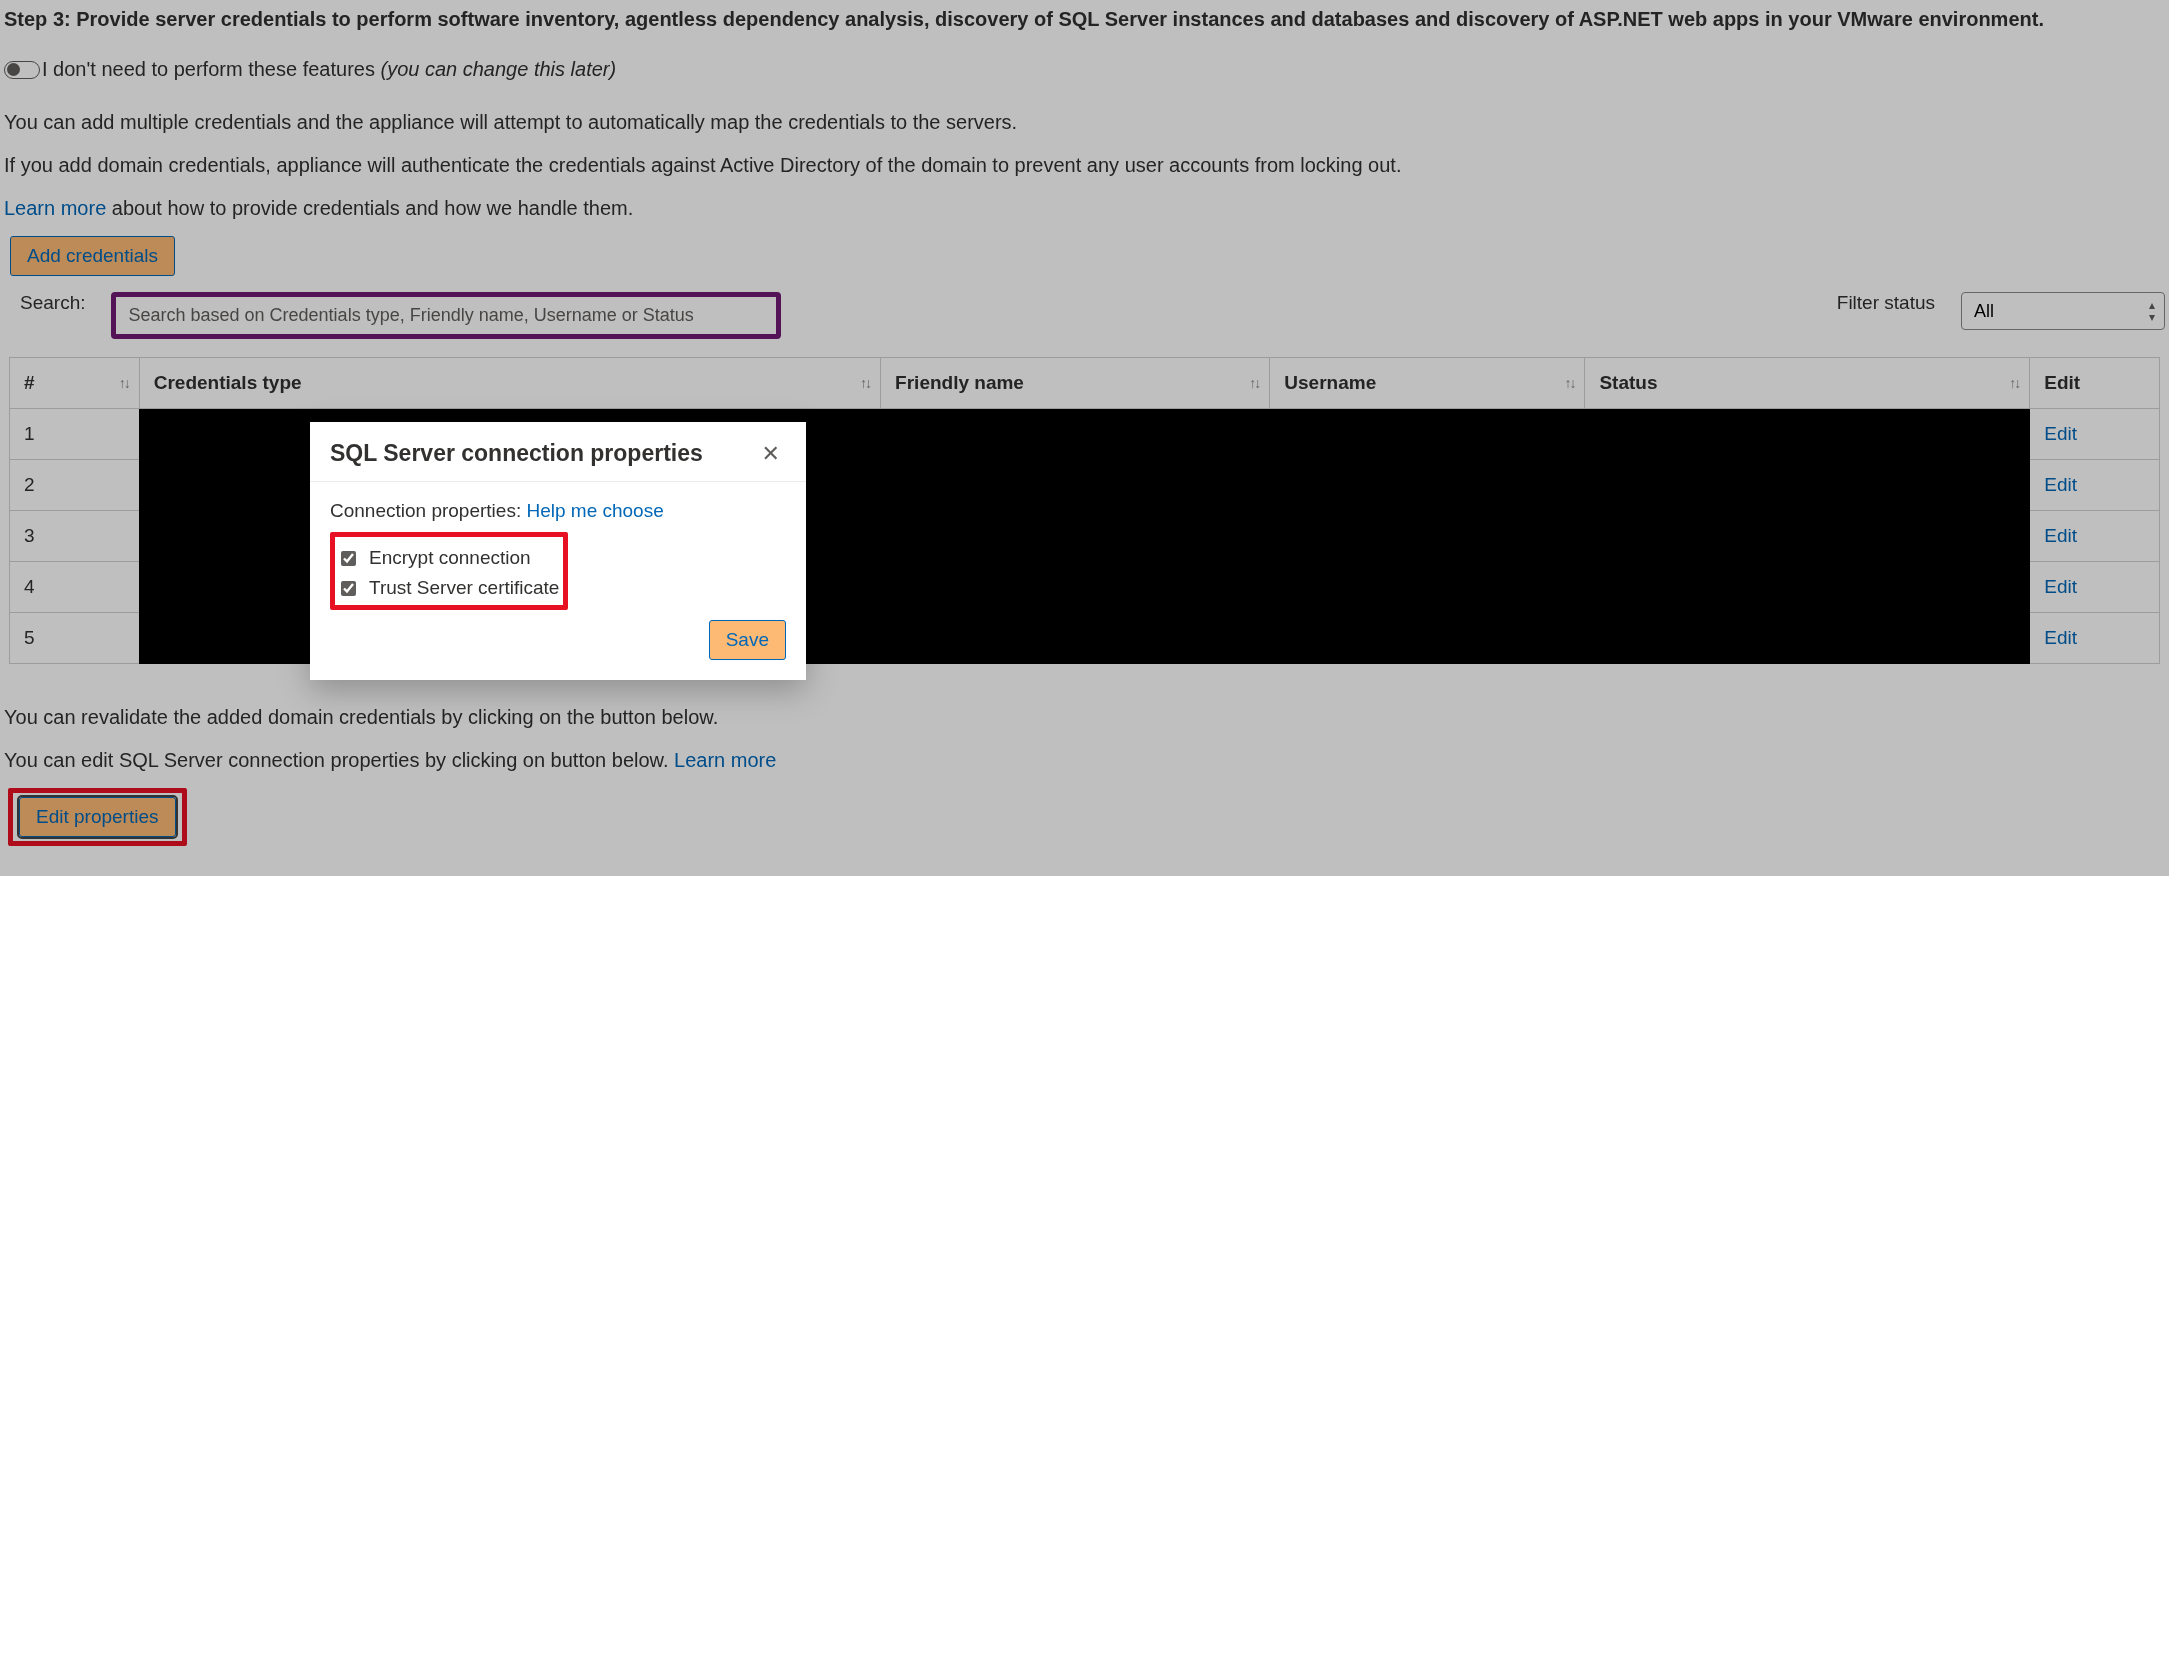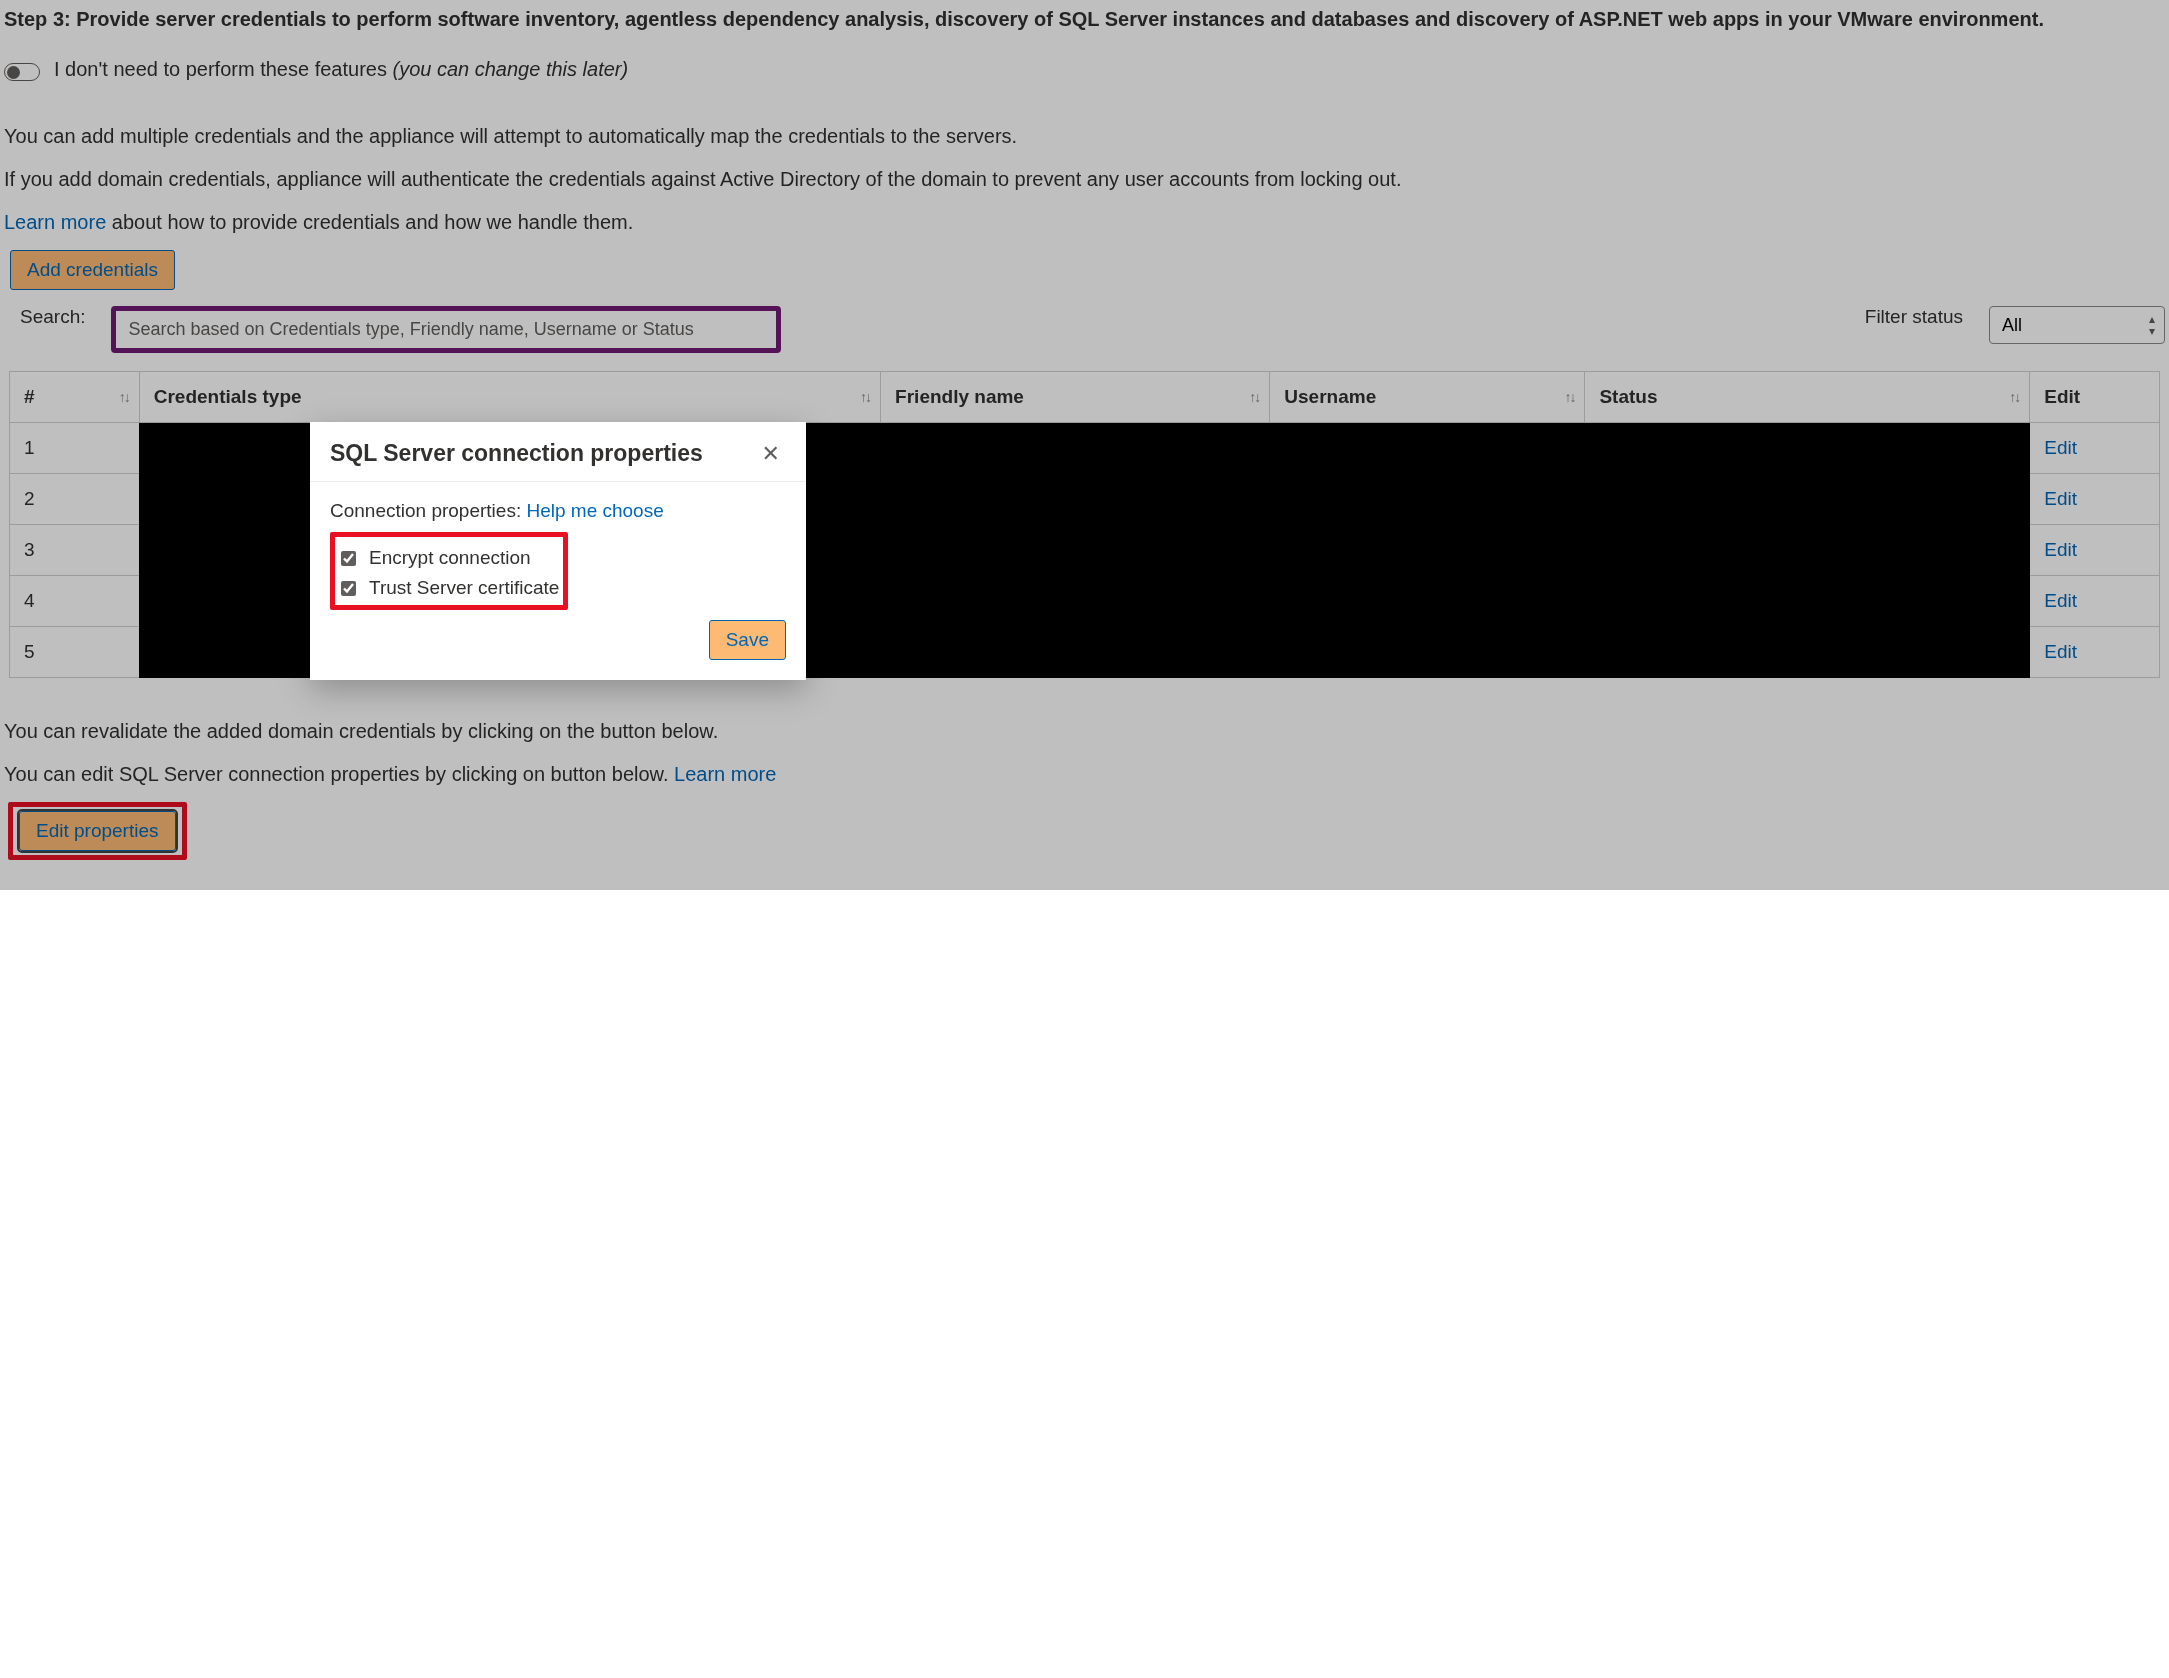--- a/index.html
+++ b/index.html
@@ -16,23 +16,23 @@
     position: relative;
   }
   .step-heading {
     font-weight: 700;
     font-size: 20px;
     line-height: 1.5;
     margin: 0 0 24px 0;
   }
   .toggle-row {
     display: flex;
-    align-items: flex-end;
-    gap: 14px;
-    margin-bottom: 40px;
+    align-items: center;
+    gap: 2px;
+    margin-bottom: 26px;
   }
   .toggle {
     width: 36px;
     height: 18px;
     border: 1px solid #605e5c;
     border-radius: 9px;
     position: relative;
     background: #fff;
     flex-shrink: 0;
     cursor: pointer;
@@ -85,21 +85,21 @@
   }
   .search-input::placeholder { color: #605e5c; }
   .spacer { flex: 1; }
   .filter-label { font-size: 19px; }
   .filter-select {
     border: 1px solid #8a8886;
     border-radius: 4px;
     padding: 8px 34px 8px 12px;
     font-size: 18px;
     background: #fff;
-    width: 176px;
+    width: 204px;
     appearance: none;
     position: relative;
   }
   .select-wrap { position: relative; }
   .select-wrap .caret {
     position: absolute;
     right: 10px;
     top: 50%;
     transform: translateY(-50%);
     font-size: 12px;

